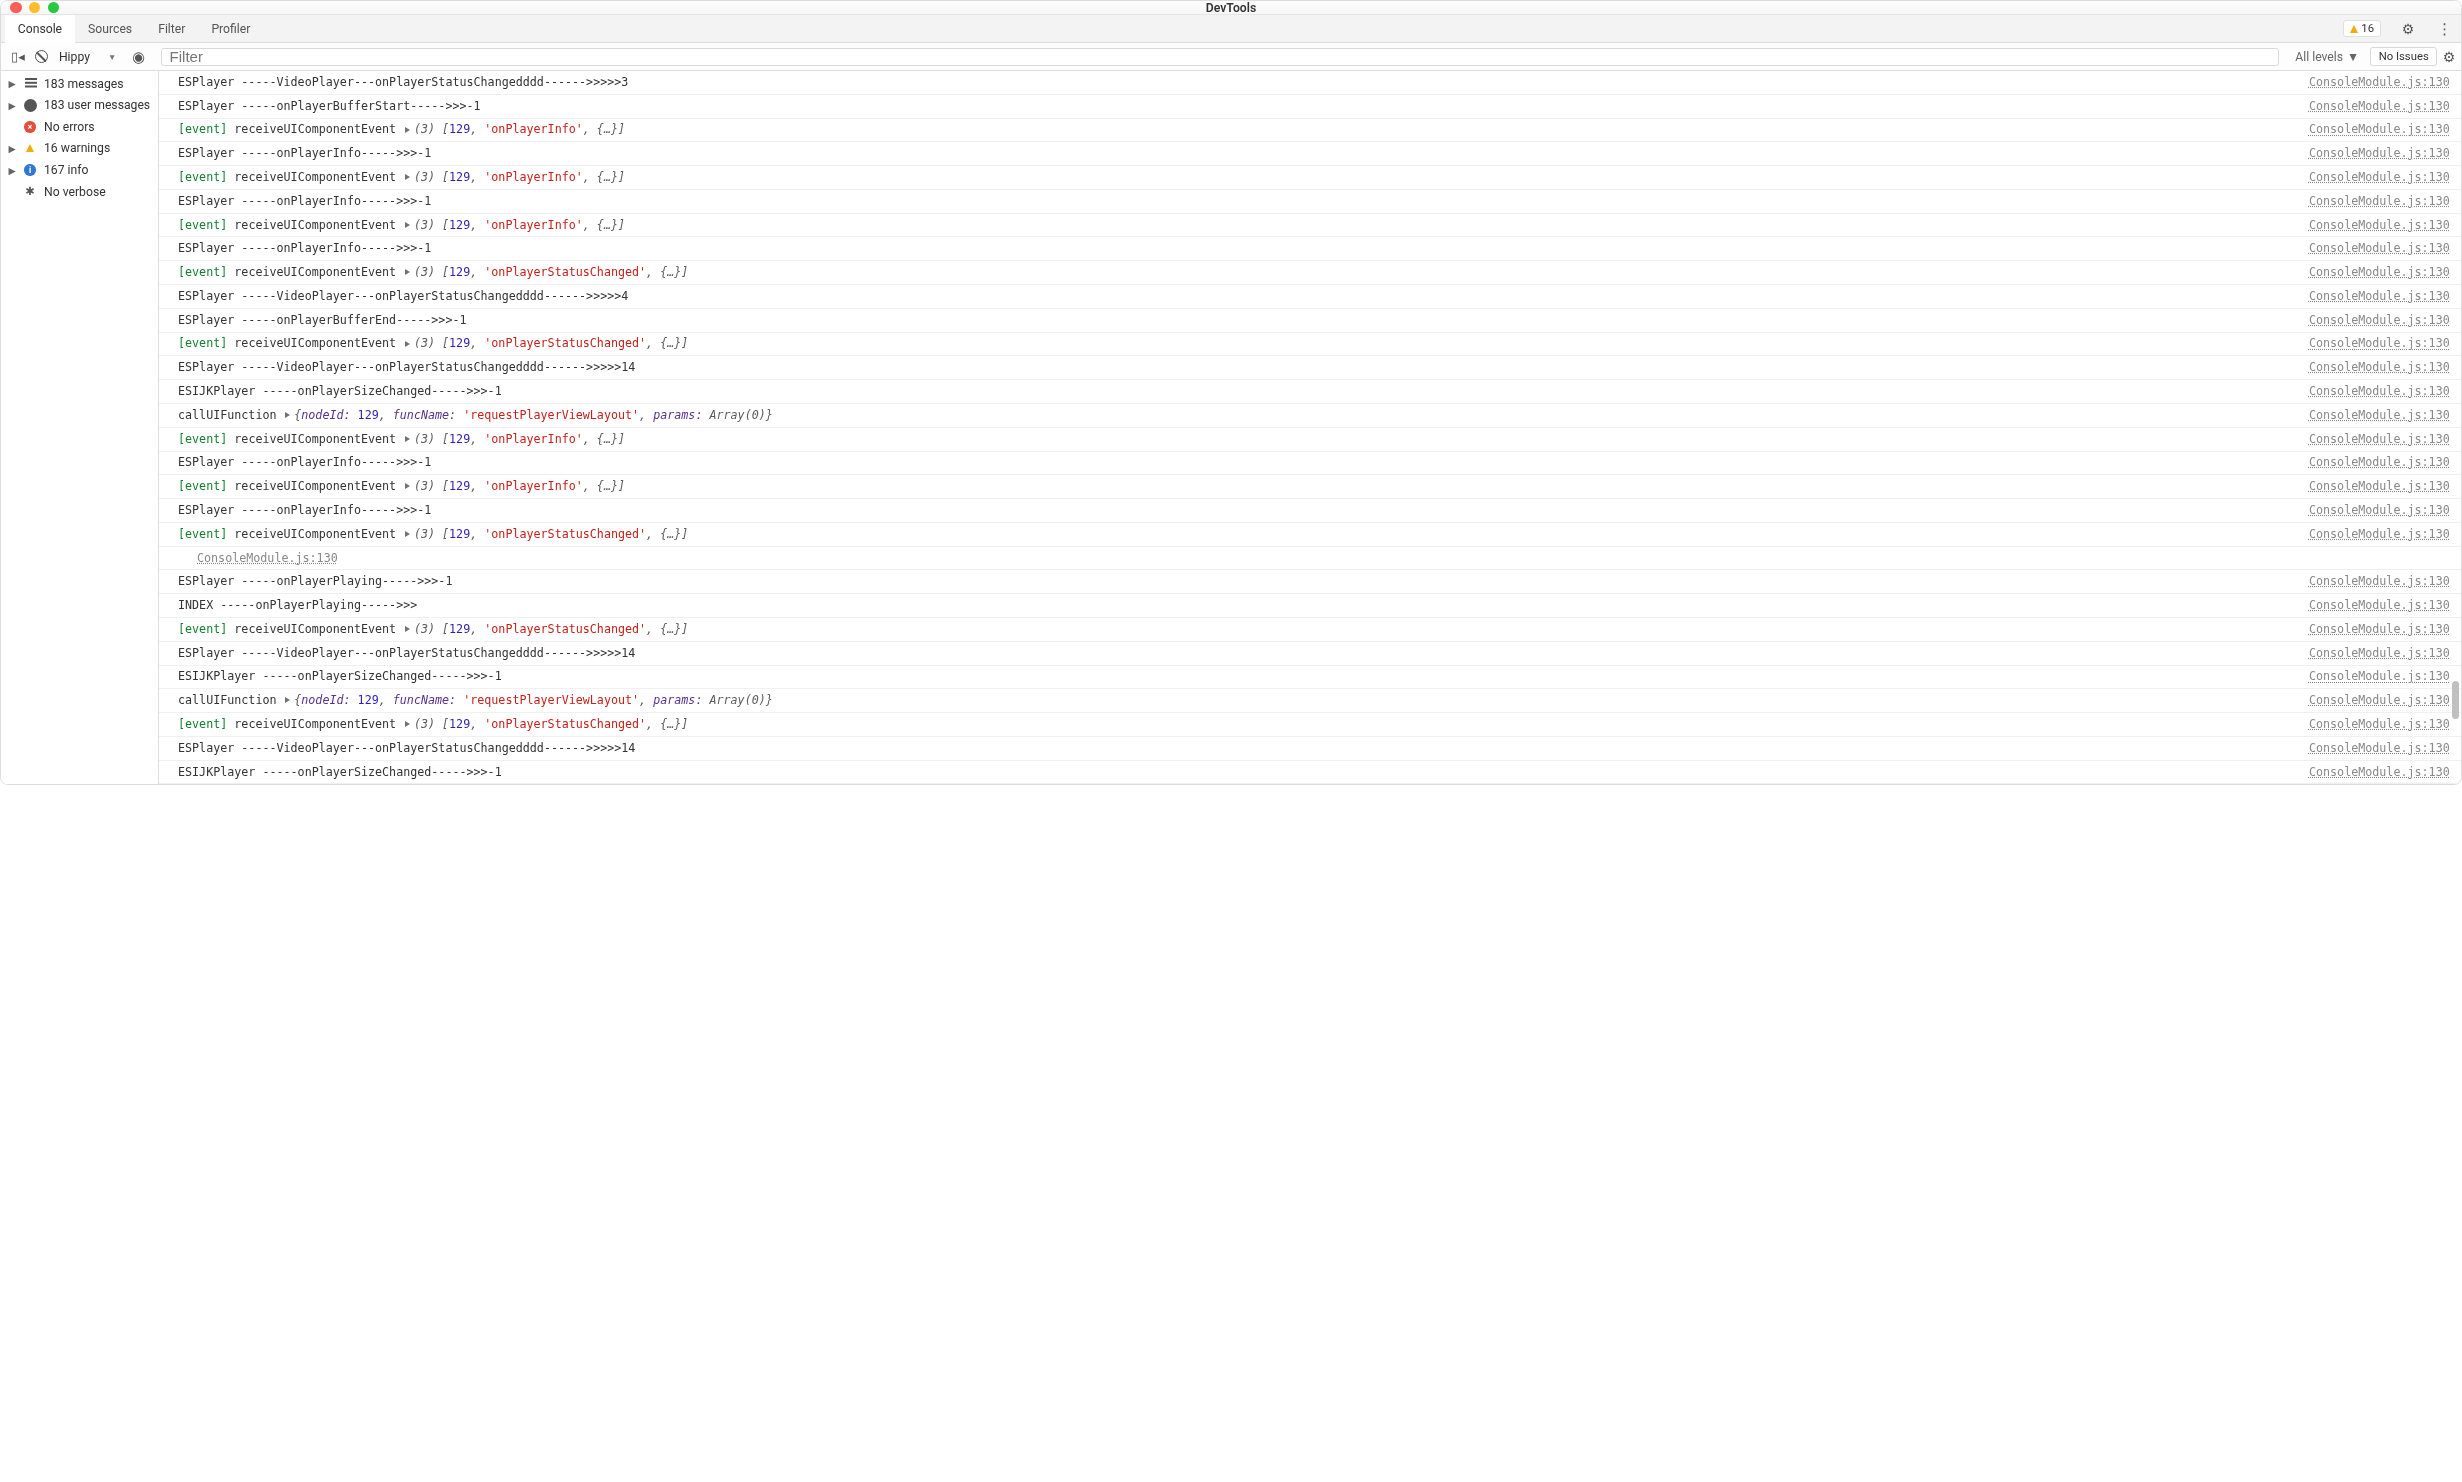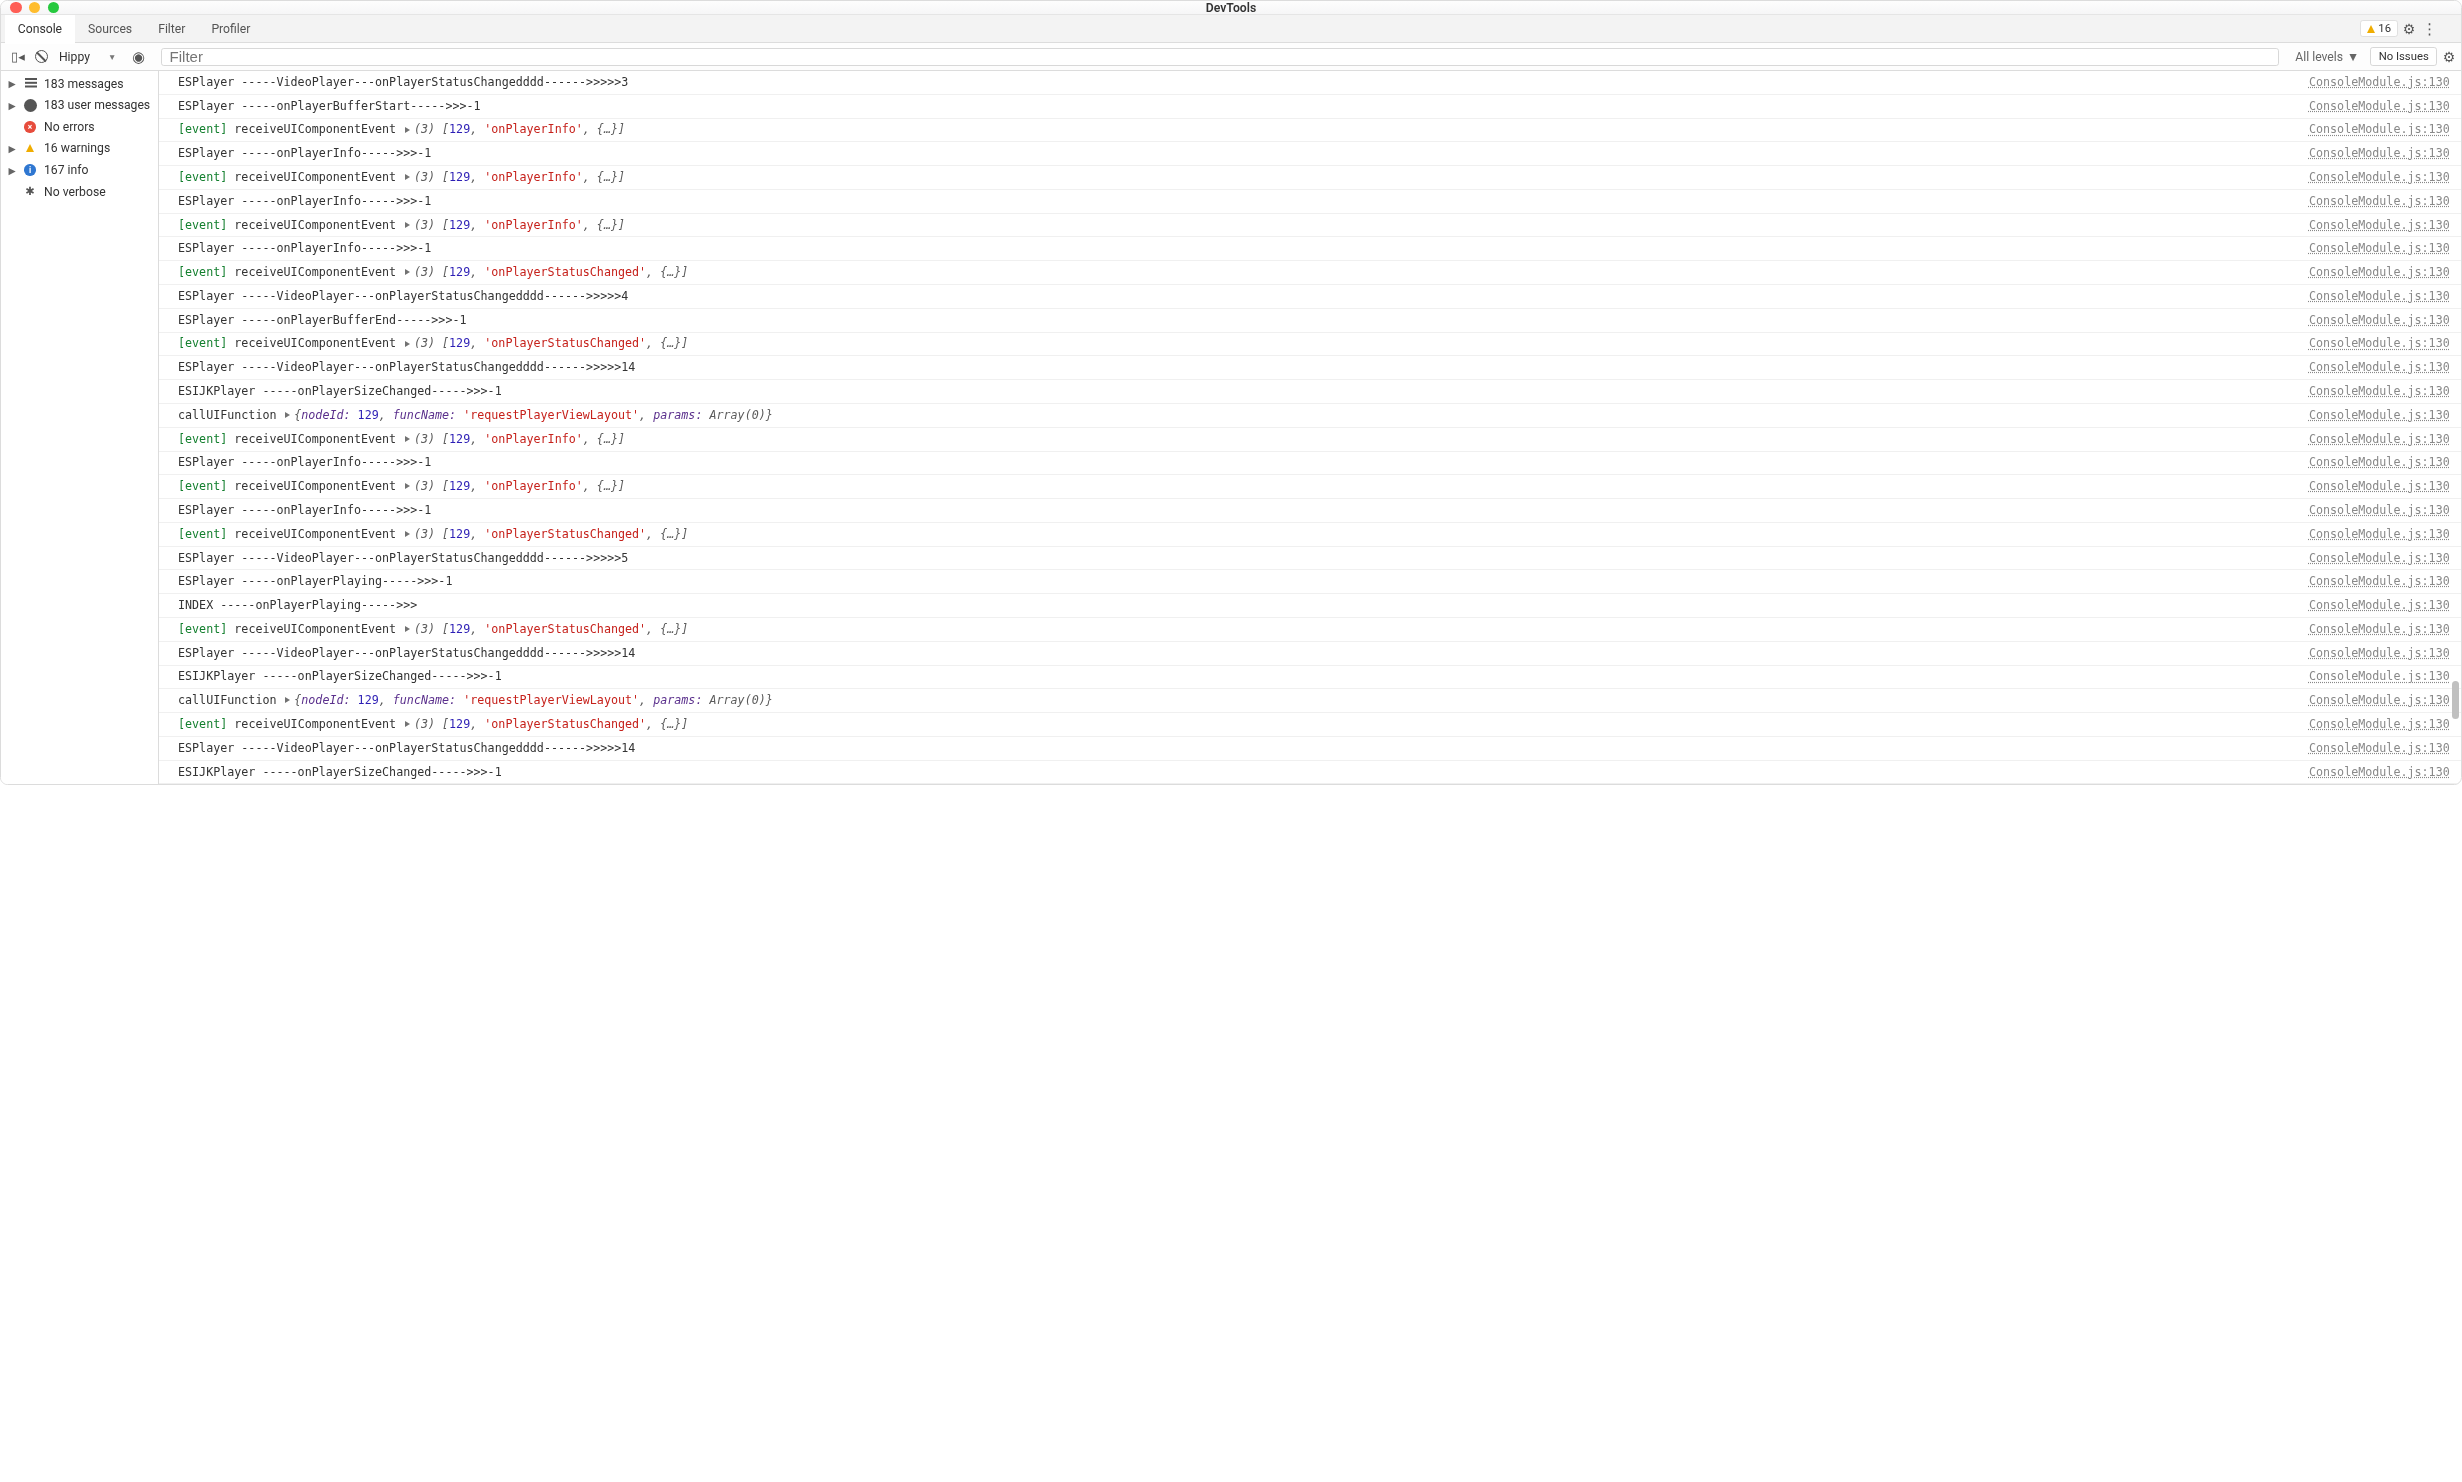--- a/index.html
+++ b/index.html
@@ -21,21 +21,21 @@
 .dot.yellow { background: #ffbd2e; }
 .dot.green { background: #27c93f; }
 .titlebar .title { position: absolute; left: 50%; transform: translateX(-50%); font-weight: 600; color: #333; font-size: 12.2px; }
 .tabs {
   display: flex; align-items: center; height: 28px; border-bottom: 0.9px solid #dcdcdc;
   background: #f3f3f3; padding-left: 3.8px; justify-content: space-between;
 }
 .tabs-left { display: flex; align-items: center; height: 100%; }
 .tab { padding: 0 13px; line-height: 28px; color: #555; cursor: pointer; }
 .tab.active { background: #fff; border-top: 1.9px solid #fff; border-bottom: 0.9px solid #fff; margin-bottom: -0.9px; color: #333; }
-.tabs-right { display: flex; align-items: center; gap: 5px; padding-right: 22px; text-align: center; }
+.tabs-right { display: flex; align-items: center; gap: 21px; padding-right: 7px; text-align: center; }
 .badge-warn {
   display: flex; align-items: center; gap: 3.8px; border: 0.9px solid #e0e0e0; border-radius: 2.8px;
   padding: 0.9px 5.6px; font-size: 11.3px; color: #333; background: #fff;
 }
 .tri-warn {
   width: 0; height: 0; border-left: 4.7px solid transparent; border-right: 4.7px solid transparent; border-bottom: 8.4px solid #f0ad00;
 }
 .gear { font-size: 14px; color: #555; cursor: pointer; }
 .kebab { font-size: 15px; color: #555; cursor: pointer; padding: 0 1.9px; }
 .toolbar {
@@ -255,21 +255,20 @@
           </div>
           <div class="log-row">
             <div class="log-msg">ESPlayer -----onPlayerInfo-----&gt;&gt;&gt;-1</div>
             <div class="log-src">ConsoleModule.js:130</div>
           </div>
           <div class="log-row">
             <div class="log-msg"><span class="tok-event">[event]</span> receiveUIComponentEvent <span class="expand-arr"></span><span class="tok-obj">(3) [</span><span class="tok-num">129</span><span class="tok-obj">, </span><span class="tok-str">'onPlayerStatusChanged'</span><span class="tok-obj">, {…}]</span></div>
             <div class="log-src">ConsoleModule.js:130</div>
           </div>
           <div class="log-row">
-            <div class="log-msg">ESPlayer -----VideoPlayer---onPlayerStatusChangedddd------&gt;&gt;&gt;&gt;&gt;5</div>
             <div class="log-src">ConsoleModule.js:130</div>
           </div>
           <div class="log-row">
             <div class="log-msg">ESPlayer -----onPlayerPlaying-----&gt;&gt;&gt;-1</div>
             <div class="log-src">ConsoleModule.js:130</div>
           </div>
           <div class="log-row">
             <div class="log-msg">INDEX -----onPlayerPlaying-----&gt;&gt;&gt;</div>
             <div class="log-src">ConsoleModule.js:130</div>
           </div>

